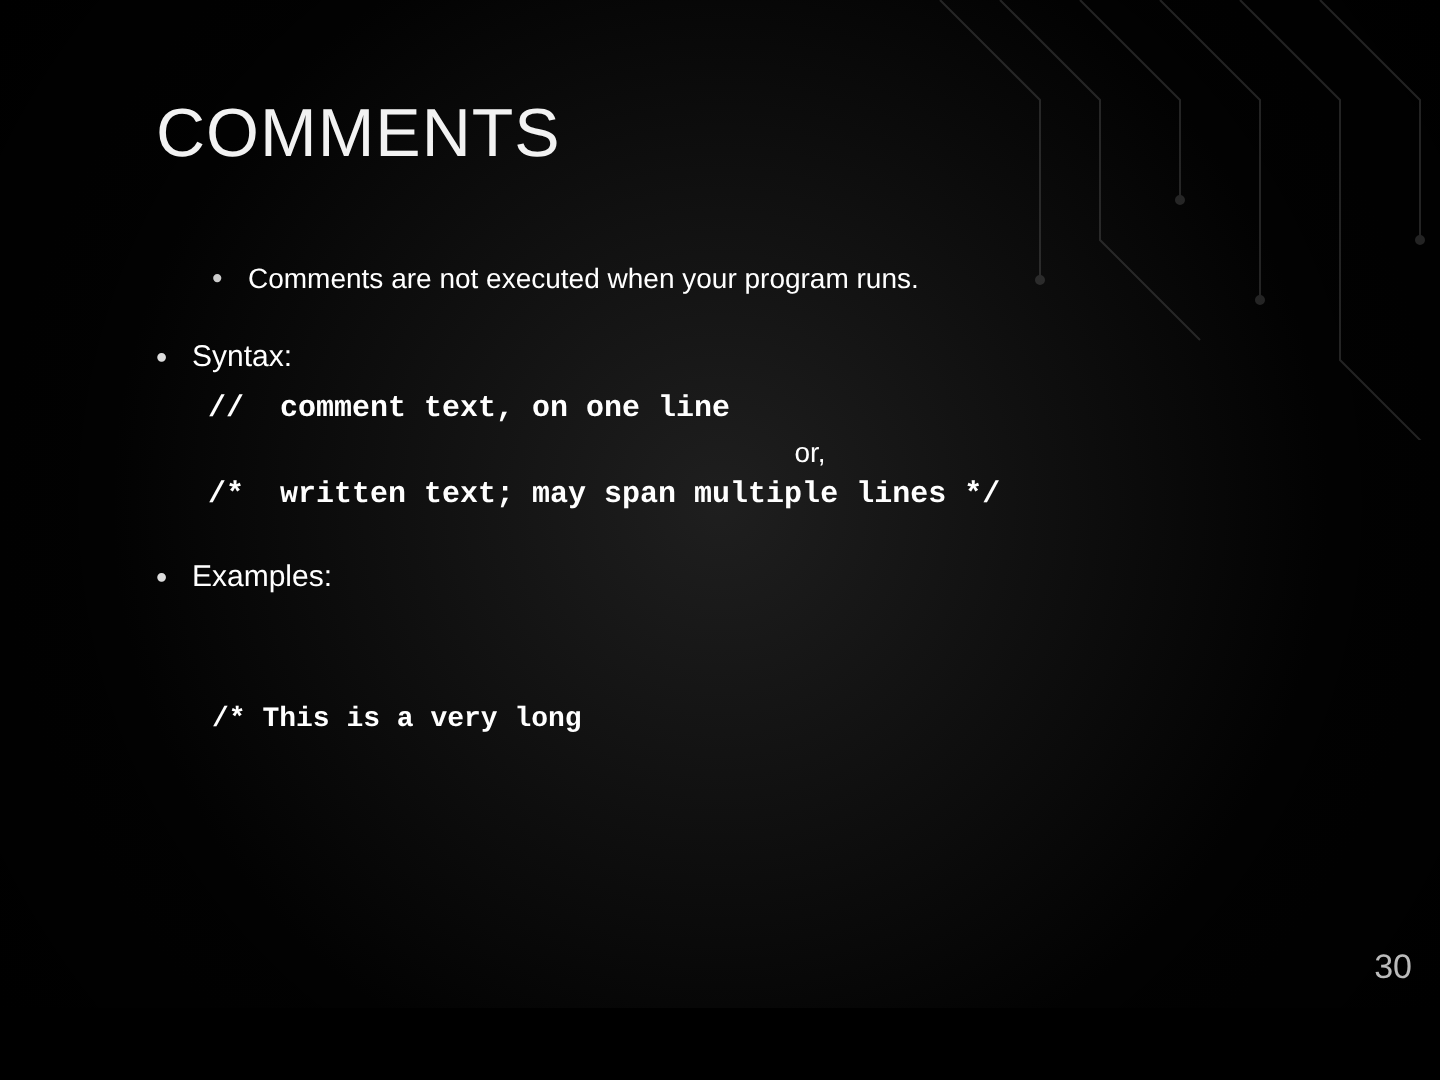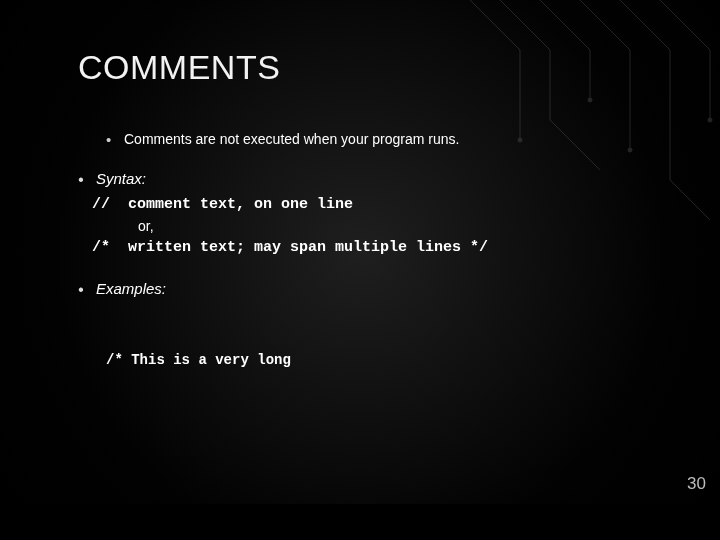--- a/index.html
+++ b/index.html
@@ -69,49 +69,50 @@
   }
   .b2::before {
     content: "•";
     position: absolute;
     left: 0;
     top: 0;
     color: #ccc;
     font-size: 15px;
   }
   .syntax-block {
-    margin-left: 14px;
+    margin-left: 26px;
     margin-top: 6px;
     margin-bottom: 10px;
   }
   .code-line {
     font-family: "Courier New", Courier, monospace;
     font-weight: bold;
     font-size: 15px;
     white-space: pre;
   }
   .code-line .tok { color: #fff; }
   .or-line {
     font-family: Arial, sans-serif;
     font-weight: normal;
     font-size: 14px;
     margin-left: 46px;
     margin-top: 2px;
     margin-bottom: 2px;
+    text-align: center;
   }
   .examples-block {
     margin-left: 28px;
     margin-top: 2px;
     font-family: "Courier New", Courier, monospace;
     font-weight: bold;
     font-size: 14px;
     white-space: pre;
     line-height: 1.35;
   }
-  .gap { margin-top: 20px; font-style: italic; }
+  .gap { margin-top: 20px; }
   .gap-sm { margin-top: 10px; }
   .underline { text-decoration: underline; }
   .bold { font-weight: bold; }
   .slide-number {
     position: absolute;
     bottom: 10px;
     right: 14px;
     font-size: 17px;
     color: #bbb;
   }

